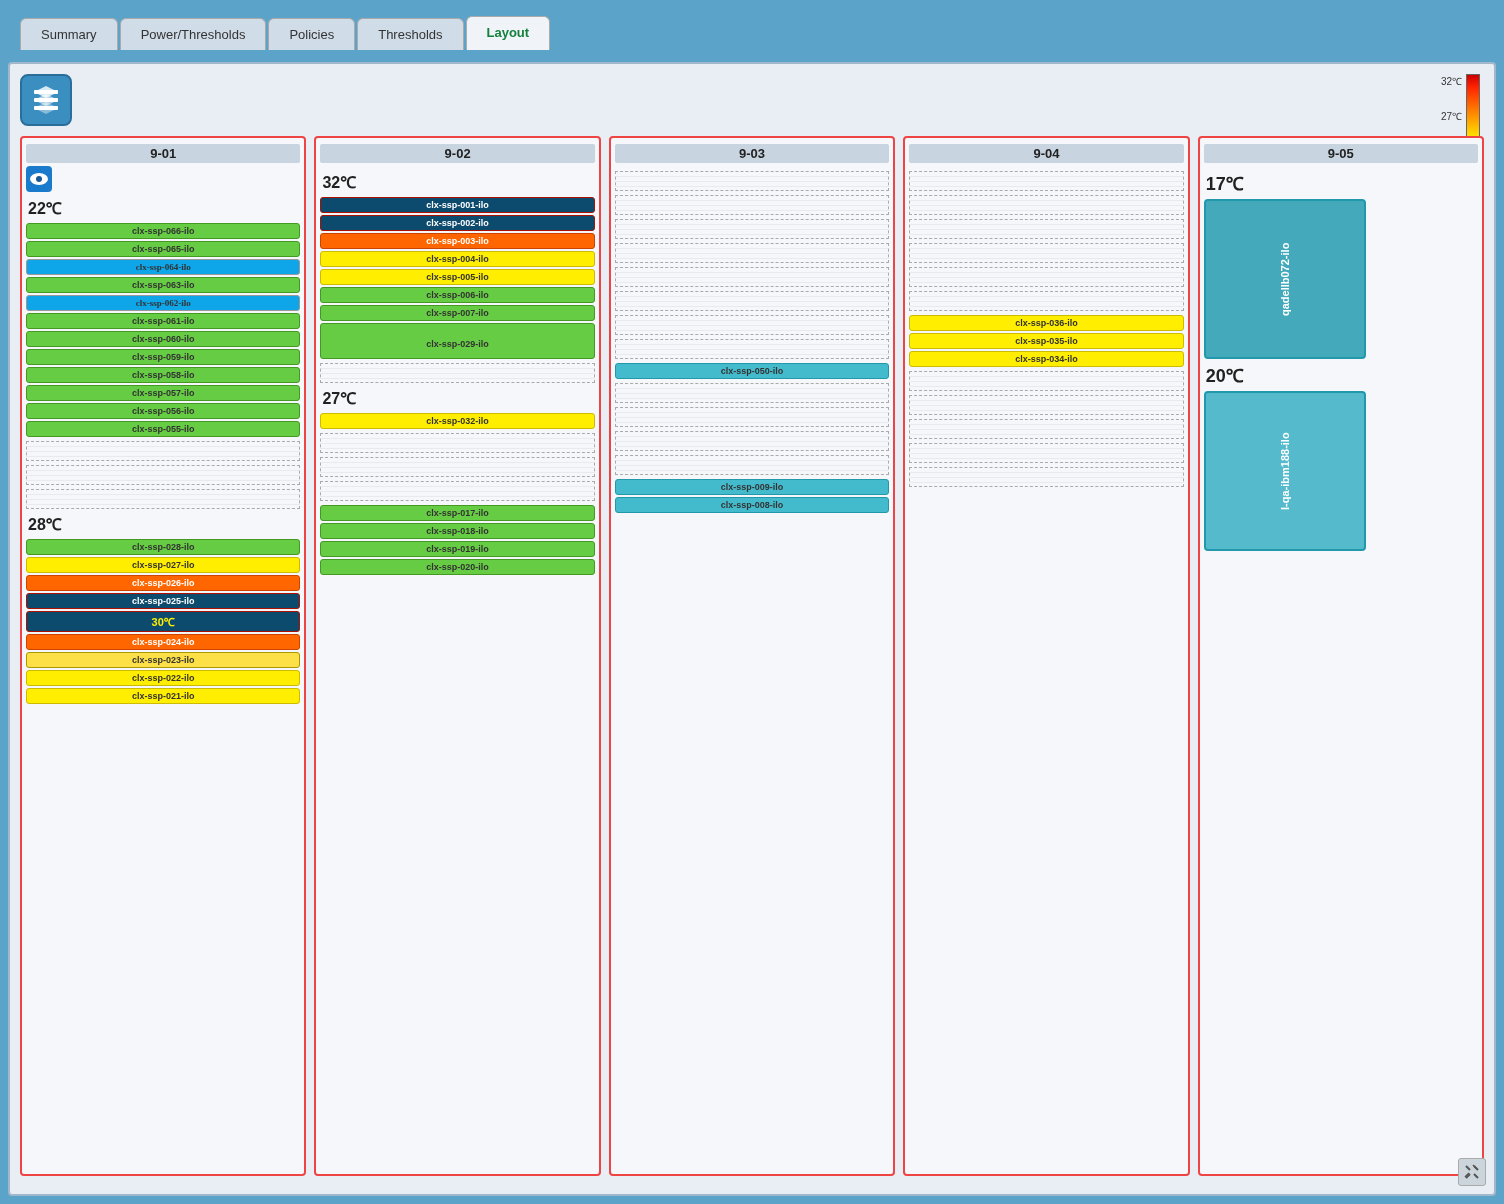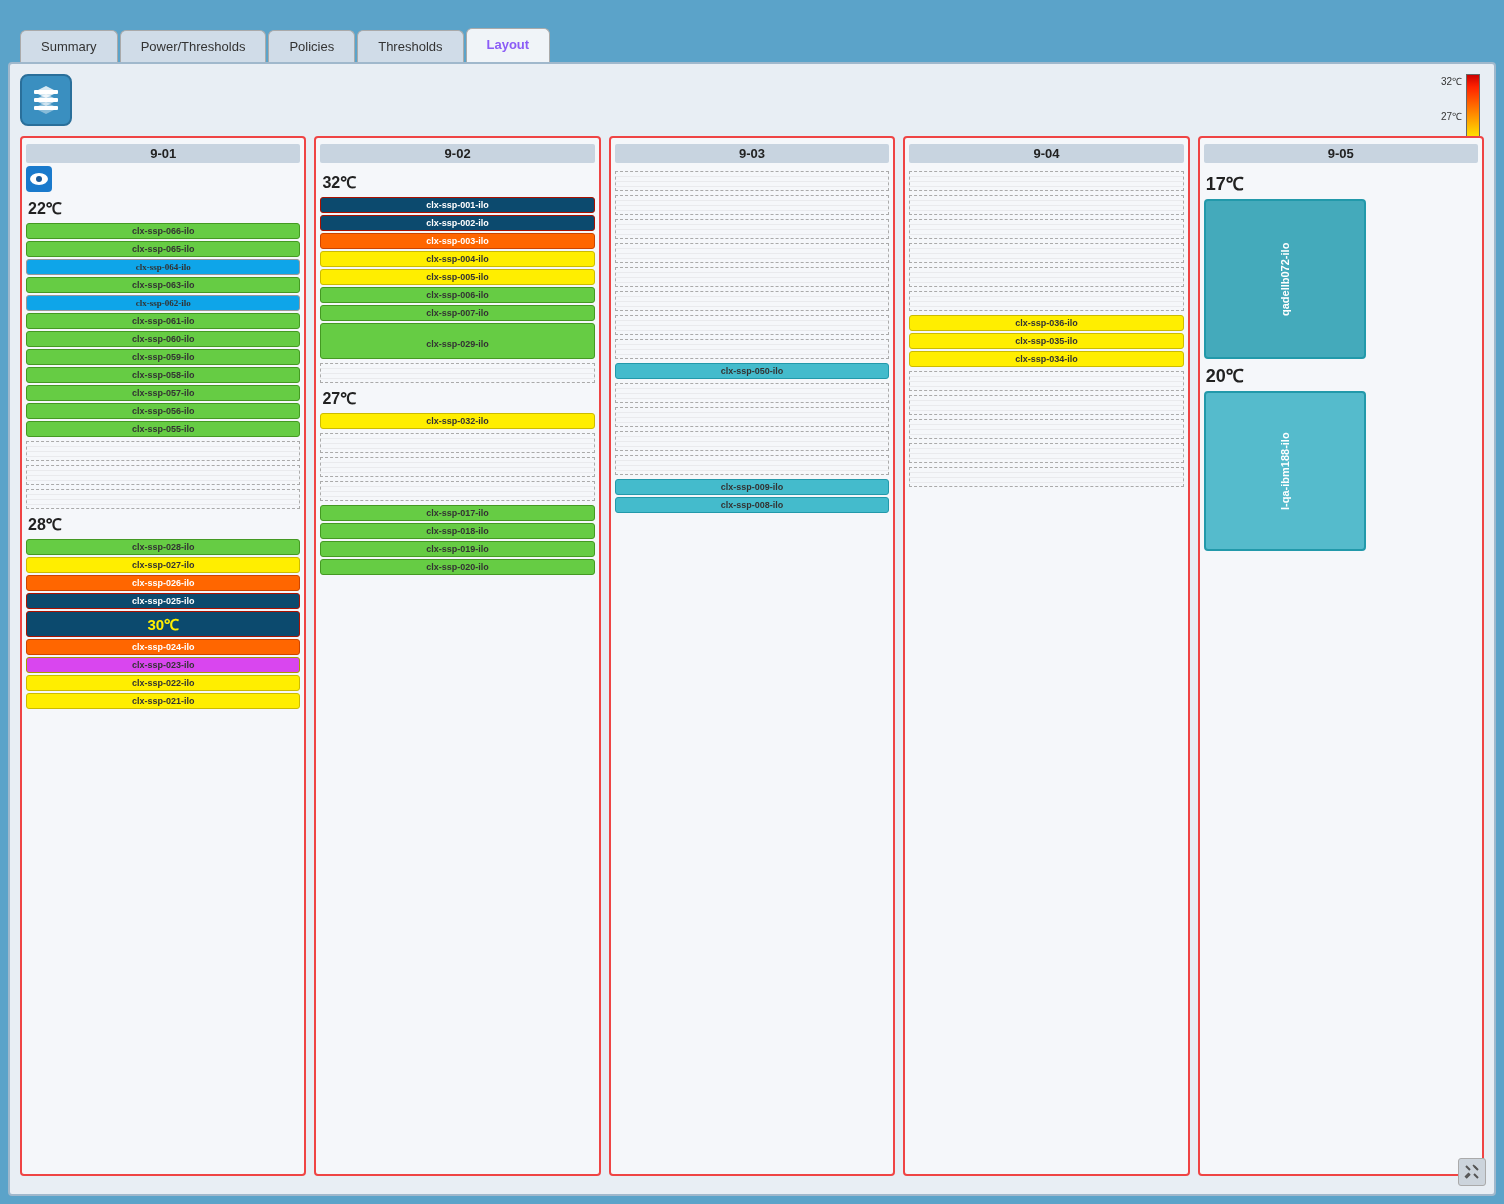--- a/index.html
+++ b/index.html
@@ -7,38 +7,38 @@
       background: #5ba3c9;
       font-family: Arial, sans-serif;
       font-size: 11px;
       width: 1504px;
       height: 1204px;
       overflow: hidden;
     }
     .tab-bar {
       display: flex;
       align-items: flex-end;
-      padding: 8px 0 0 20px;
+      padding: 8px 0 12px 20px;
       gap: 2px;
       height: 62px;
     }
     .tab {
       padding: 8px 20px;
       background: #d0dce8;
       border-radius: 6px 6px 0 0;
       cursor: pointer;
       font-size: 13px;
       color: #333;
       border: 1px solid #aaa;
       border-bottom: none;
     }
     .tab.active {
       background: #f0f4f8;
       font-weight: bold;
-      color: #8b5cf6;
+      color: #15803d;
       padding-bottom: 10px;
     }
     .main-area {
       background: #e8eef4;
       border: 2px solid #a0b8cc;
       border-radius: 4px;
       margin: 0 8px 8px 8px;
       padding: 10px;
       height: calc(100% - 70px);
       position: relative;
@@ -109,21 +109,21 @@
       text-align: center;
       white-space: nowrap;
       overflow: hidden;
       text-overflow: ellipsis;
     }
     .server-green { background: #66cc44; border-color: #449922; }
     .server-gray { background: #0ea5e9; border-color: #999999; font-family: Liberation Serif, serif; }
     .server-red { background: #0c4a6e; border-color: #aa1100; color: #fff; }
     .server-orange { background: #ff6600; border-color: #cc4400; color: #fff; }
     .server-yellow { background: #ffee00; border-color: #ccbb00; }
-    .server-yellow2 { background: #d946ef; border-color: #aa9900; }
+    .server-yellow2 { background: #fde047; border-color: #aa9900; }
     .server-teal { background: #44bbcc; border-color: #2299aa; }
     .server-large {
       border: 2px solid #2299aa;
       border-radius: 4px;
       background: #44aabb;
       padding: 4px;
       text-align: center;
       font-size: 10px;
       font-weight: bold;
       color: #fff;
@@ -240,21 +240,21 @@
         <div class="server-item server-green">clx-ssp-056-ilo</div>
         <div class="server-item server-green">clx-ssp-055-ilo</div>
         <div class="dashed-spacer"></div>
         <div class="dashed-spacer"></div>
         <div class="dashed-spacer"></div>
         <div class="rack-temp">28℃</div>
         <div class="server-item server-green">clx-ssp-028-ilo</div>
         <div class="server-item server-yellow">clx-ssp-027-ilo</div>
         <div class="server-item server-orange">clx-ssp-026-ilo</div>
         <div class="server-item server-red">clx-ssp-025-ilo</div>
-        <div class="server-item server-red" style="font-size:15px; color:#ffee00;">30℃</div>
+        <div class="server-item server-red" style="font-size:11px; color:#ffee00;">30℃</div>
         <div class="server-item server-orange">clx-ssp-024-ilo</div>
         <div class="server-item server-yellow2">clx-ssp-023-ilo</div>
         <div class="server-item server-yellow">clx-ssp-022-ilo</div>
         <div class="server-item server-yellow">clx-ssp-021-ilo</div>
       </div>
     </div>
 
     <div class="rack-column">
       <div class="rack-header">9-02</div>
       <div class="rack-col-inner">

